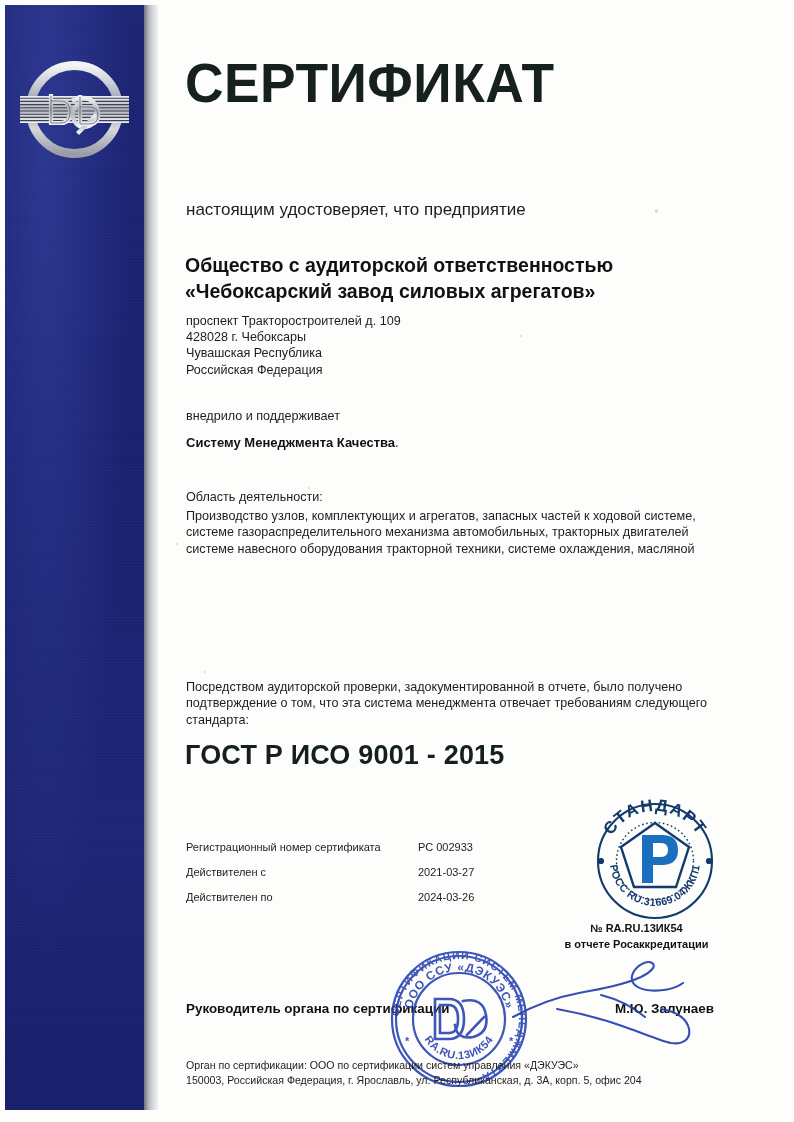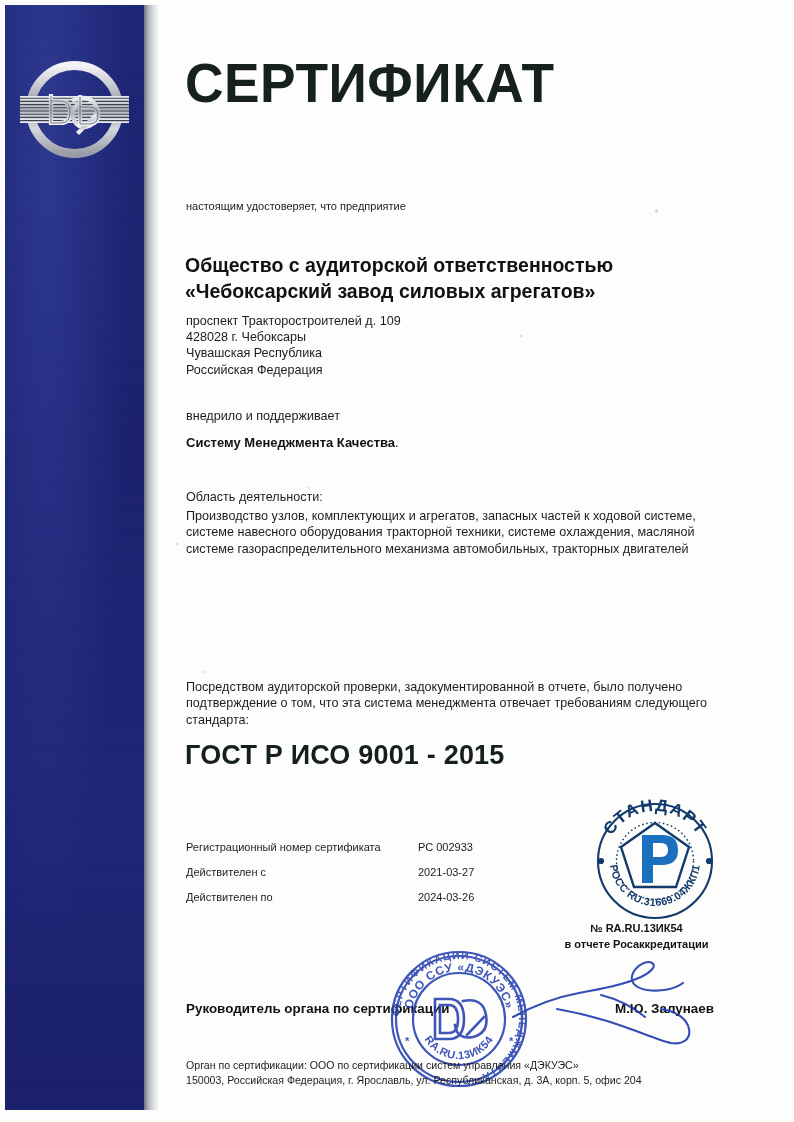--- a/index.html
+++ b/index.html
@@ -77,21 +77,21 @@
     color: #16211d;
     font-family: "Liberation Sans", sans-serif;
     transform: scaleX(.97);
     transform-origin: left top;
   }
 
   .lead-line {
     position: absolute;
     left: 1px;
     top: 200px;
-    font-size: 11px;
+    font-size: 17px;
     color: #1d1d1d;
   }
 
   .company-name {
     position: absolute;
     left: 0;
     top: 252px;
     width: 560px;
     font-size: 19.5px;
     line-height: 26px;
@@ -335,22 +335,22 @@
       <div>Чувашская Республика</div>
       <div>Российская Федерация</div>
     </div>
 
     <div class="implements-line">внедрило и поддерживает</div>
     <div class="qms-line"><span>Систему Менеджмента Качества</span><span class="dot">.</span></div>
 
     <div class="scope-title">Область деятельности:</div>
     <div class="scope-body">
       <div>Производство узлов, комплектующих и агрегатов, запасных частей к ходовой системе,</div>
+      <div>системе газораспределительного механизма автомобильных, тракторных двигателей</div>
       <div>системе навесного оборудования тракторной техники, системе охлаждения, масляной</div>
-      <div>системе газораспределительного механизма автомобильных, тракторных двигателей</div>
     </div>
 
     <div class="audit-para">
       <div>Посредством аудиторской проверки, задокументированной в отчете, было получено</div>
       <div>подтверждение о том, что эта система менеджмента отвечает требованиям следующего</div>
       <div>стандарта:</div>
     </div>
 
     <div class="standard">ГОСТ Р ИСО 9001 - 2015</div>
 

